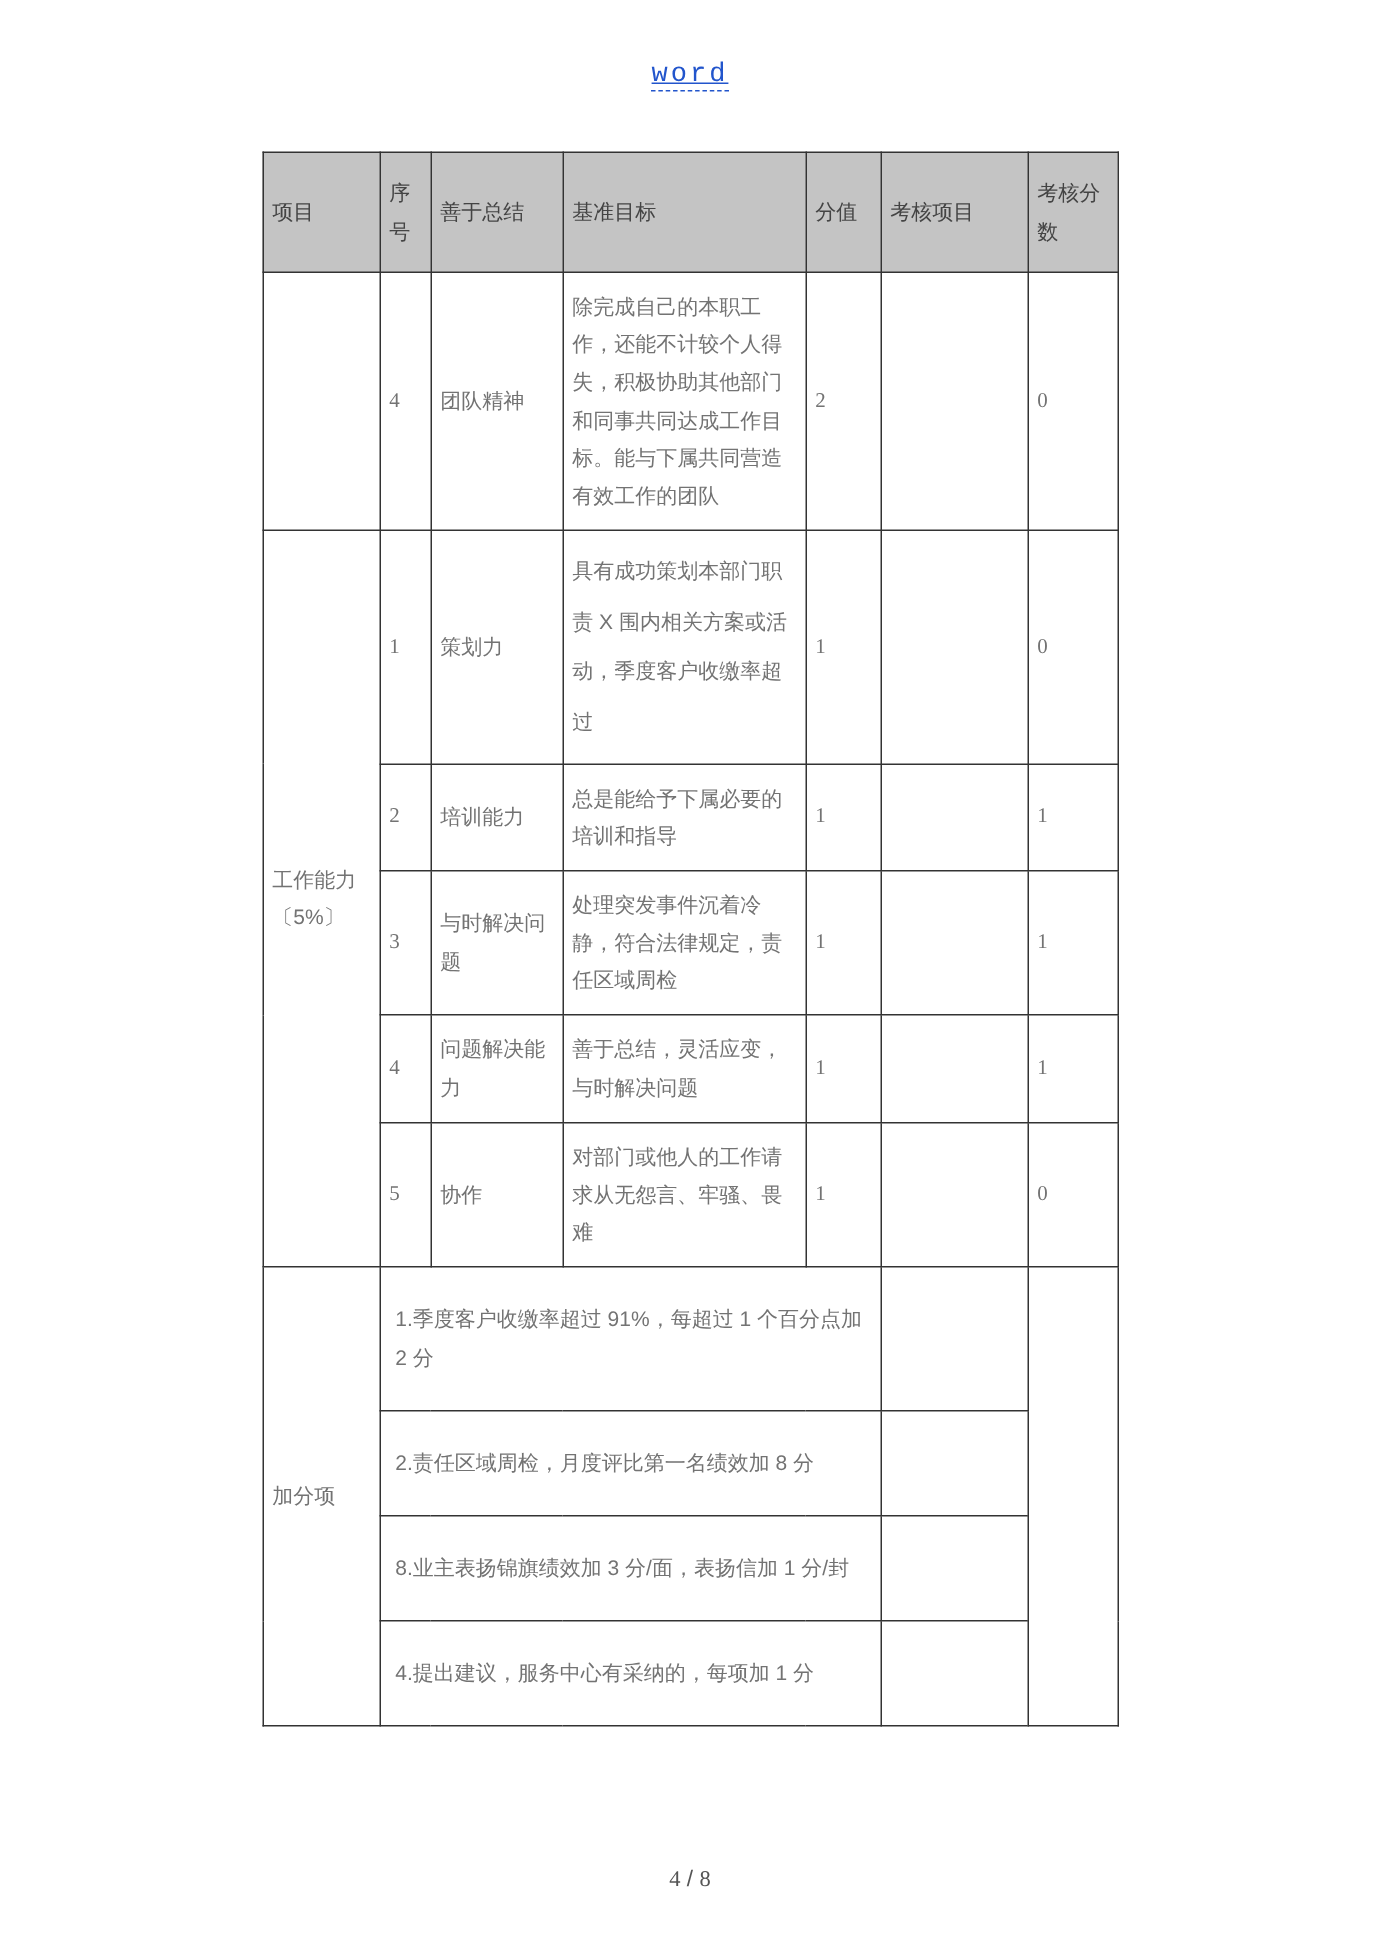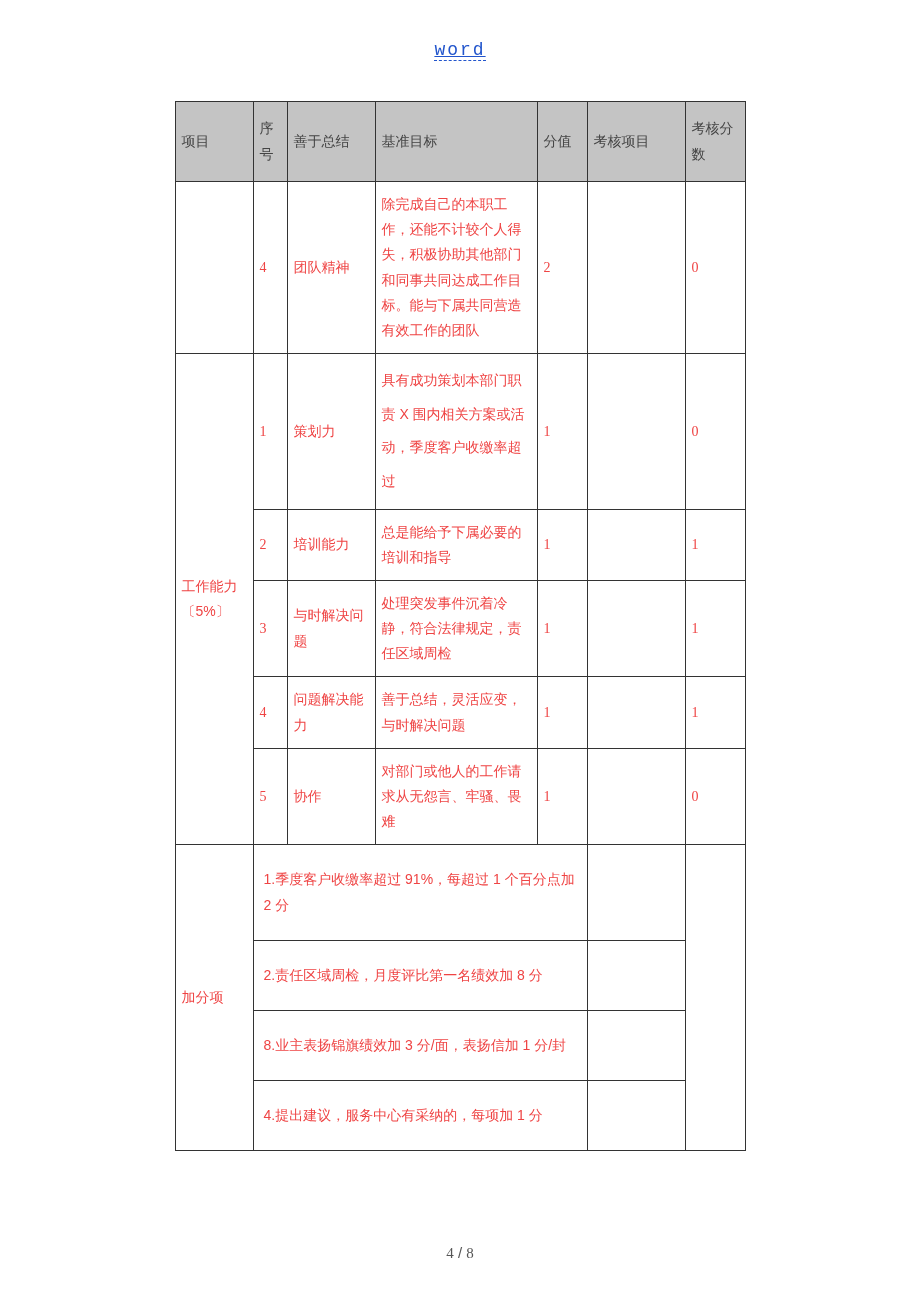--- a/index.html
+++ b/index.html
@@ -29,21 +29,21 @@
       width: 560px;
       margin: 11px auto;
       border-collapse: collapse;
       table-layout: fixed;
     }
     .main-table td, .main-table th {
       border: 1px solid #333;
       padding: 10px 6px;
       vertical-align: middle;
       line-height: 1.8;
-      color: #ef4444;
+      color: #737373;
     }
     .main-table th {
       background: #c4c4c4;
       color: #444;
       font-weight: normal;
       text-align: left;
       padding: 14px 6px;
       height: 80px;
     }
     .col-project { width: 78px; }

